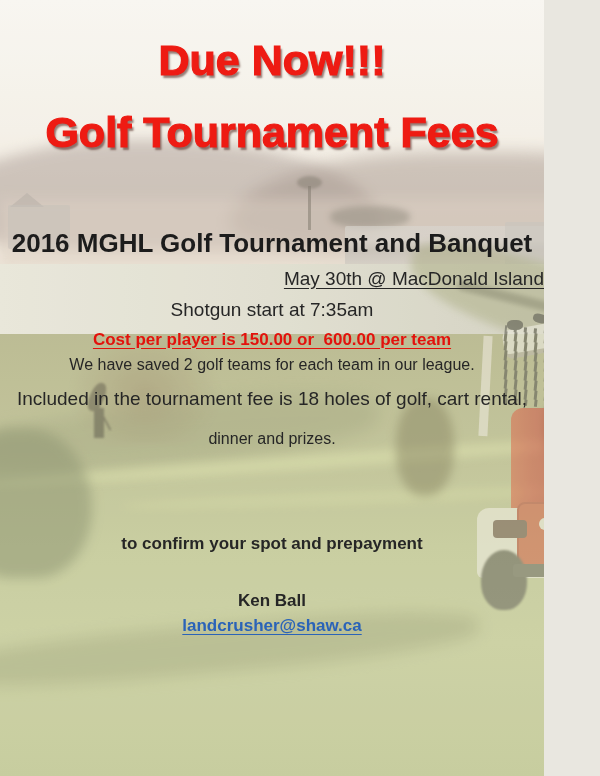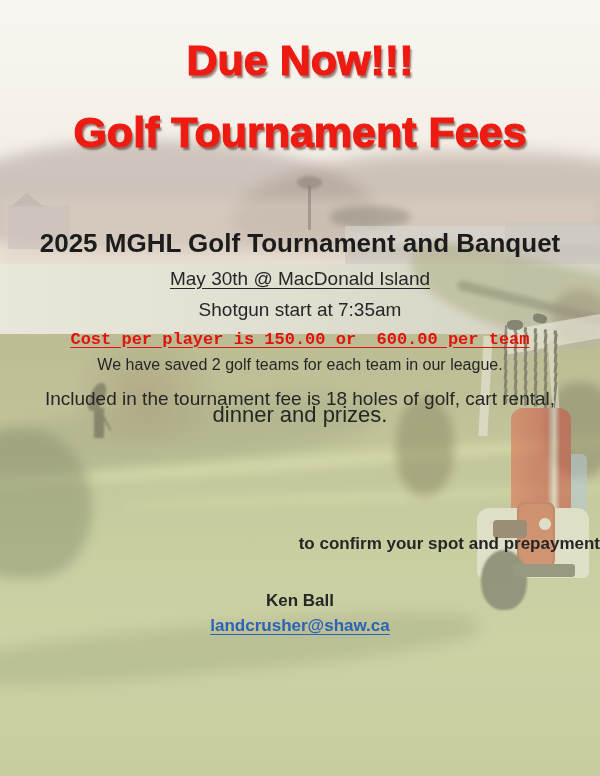--- a/index.html
+++ b/index.html
@@ -1,17 +1,17 @@
 <!DOCTYPE html>
 <html style="--title-red: #ee1b13; --accent-red: #e3120c; --link-blue: #2a63b8; --body-text: #262626;"><head>
 <meta charset="utf-8">
 <style>
   html,body{margin:0;padding:0;background:#e9e7e0;}
   .poster{
-    position:relative;width:600px;height:776px;overflow:hidden;
+    position:relative;width:544px;height:776px;overflow:hidden;
     background:#f6f4ee;
     font-family:"Liberation Sans","DejaVu Sans",sans-serif;
   }
   
   .bg{position:absolute;inset:0;}
   .bg *{position:absolute;}
   .sky{left:0;top:0;width:600px;height:290px;
     background:linear-gradient(180deg,#f8f6f1 0%,#f4efe6 45%,#efe6d9 75%,#ece2d3 100%);}
   .hill1{left:-70px;top:140px;width:450px;height:110px;background:#9b8a83;opacity:.5;
     border-radius:55% 60% 40% 50% / 85% 90% 25% 35%;filter:blur(7px);}
@@ -86,31 +86,31 @@
   .wash{inset:0;background:rgba(250,248,242,.16);}
   
   .content{position:absolute;inset:0;text-align:center;color:var(--body-text,#262626);}
   .content p{position:absolute;left:0;right:0;margin:0;line-height:1.15;}
   .title{font-weight:bold;color:var(--title-red,#ee1b13);
     -webkit-text-stroke:1.2px currentColor;
     text-shadow:2px 3px 2px rgba(85,45,38,.6);font-size:43px;letter-spacing:0;}
   .t-due{top:36px;}
   .t-fees{top:108px;}
   .e-head{top:229px;font-size:26px;font-weight:bold;color:#1c1c1c;}
-  .e-date{top:268px;font-size:19px;text-decoration:underline;text-underline-offset:3px;}
+  .e-date{top:268px;font-size:19px;text-decoration:underline;text-underline-offset:3px;text-align:right;}
   .e-start{top:299px;font-size:19px;}
   .e-cost{top:330px;font-size:17px;font-weight:bold;color:var(--accent-red,#e3120c);
-    text-decoration:underline;text-underline-offset:3px;white-space:pre-wrap;font-family:Liberation Mono, monospace;}
+    text-decoration:underline;text-underline-offset:3px;white-space:pre-wrap;}
   .d0{top:356px;font-size:16px;}
   .d1{top:388px;font-size:19px;}
-  .d2{top:402px;font-size:22px;}
+  .d2{top:430px;font-size:16px;}
   .cutoff{top:445px;font-size:18px;font-weight:bold;color:var(--accent-red,#e3120c);}
   .cutoff .punct{color:#1c1c1c;}
   .c1{top:508px;font-size:16px;font-weight:bold;}
-  .c2{top:534px;font-size:17px;font-weight:bold;text-align:right;}
+  .c2{top:534px;font-size:17px;font-weight:bold;}
   .k-name{top:591px;font-size:17px;font-weight:bold;}
   .k-email{top:616px;font-size:17px;}
   .k-email a{color:var(--link-blue,#2a63b8);font-weight:bold;text-decoration:underline;
     text-underline-offset:3px;margin-top:32px;}
   .k-phone{top:643px;font-size:17px;font-weight:bold;}
 </style>
 </head>
 <body>
 
 <div class="poster">
@@ -161,21 +161,21 @@
       <div class="bumper"></div>
       <div class="bag-logo"></div>
     </div>
     <div class="wash"></div>
   </div>
 
   <div class="content">
     <p class="title t-due">Due Now!!!</p>
     <p class="title t-fees">Golf Tournament Fees</p>
 
-    <p class="e-head">2025 MGHL Golf Tournament and Banquet</p>
+    <p class="e-head">2016 MGHL Golf Tournament and Banquet</p>
     <p class="e-date">May 30th @ MacDonald Island</p>
     <p class="e-start">Shotgun start at 7:35am</p>
     <p class="e-cost">Cost per player is 150.00 or  600.00 per team</p>
 
     <p class="d0">We have saved 2 golf teams for each team in our league.</p>
     <p class="d1">Included in the tournament fee is 18 holes of golf, cart rental,</p>
     <p class="d2">dinner and prizes.</p>
 
 
     <p class="c2">to confirm your spot and prepayment</p>

